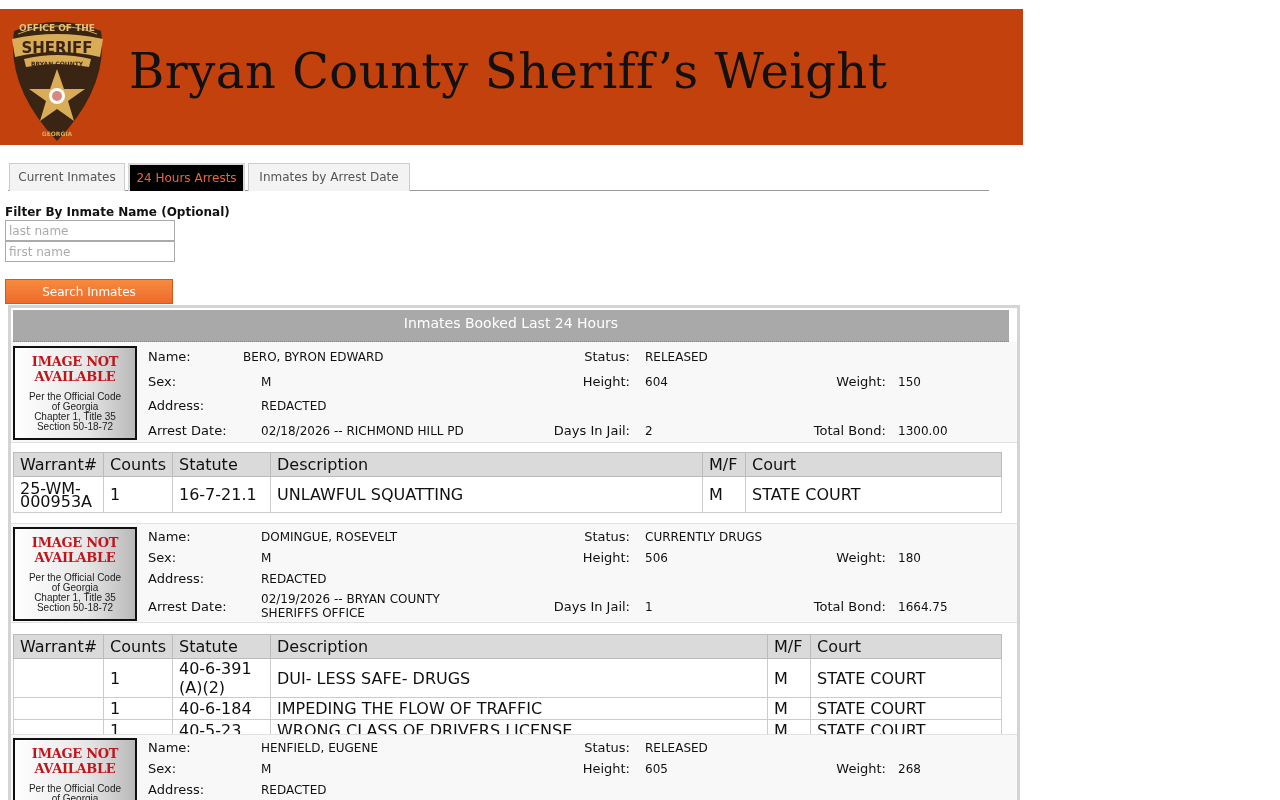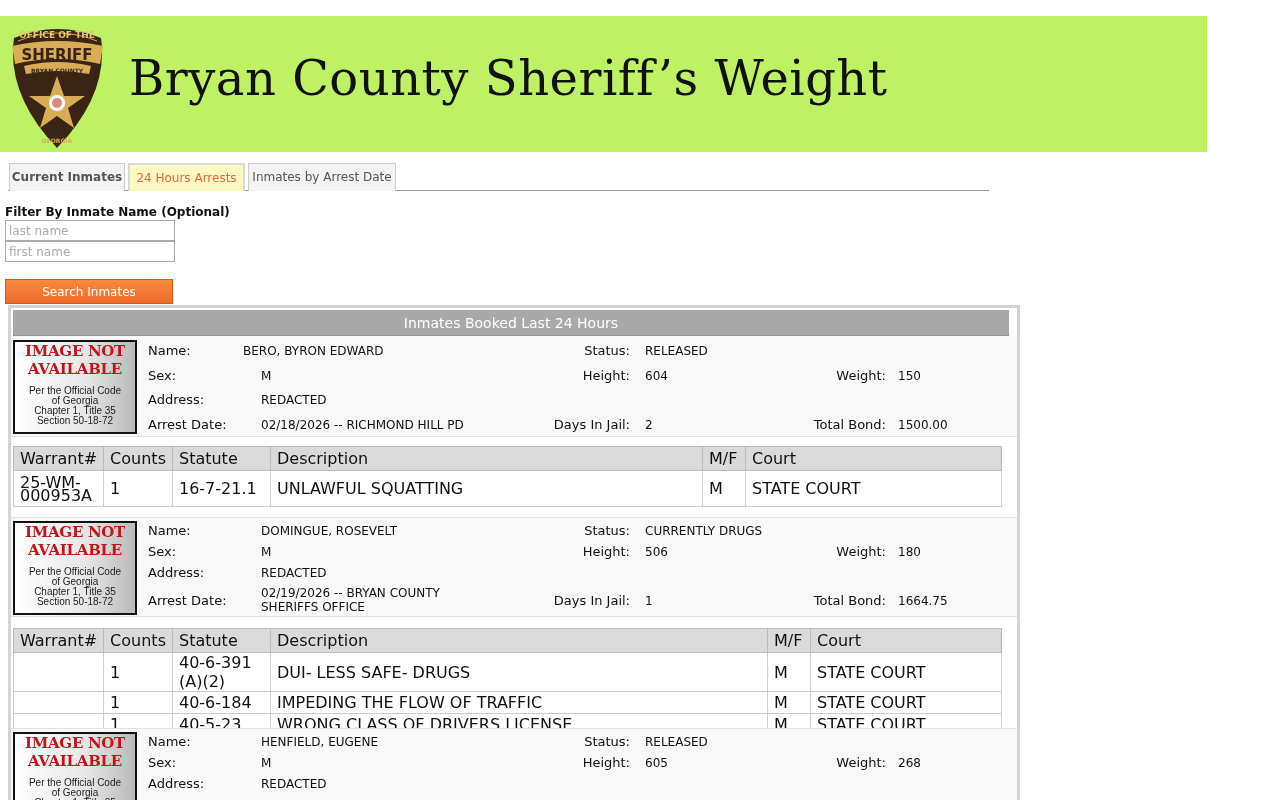--- a/index.html
+++ b/index.html
@@ -3,43 +3,43 @@
 <meta charset="utf-8">
 <style>
   * { box-sizing: border-box; }
   html, body { margin: 0; padding: 0; background: #ffffff; }
   body {
     width: 1280px; height: 800px; overflow: hidden;
     font-family: "DejaVu Sans", "Liberation Sans", sans-serif;
     font-size: 12px; color: #111;
   }
   .header {
-    position: absolute; left: 0; top: 16px; width: 1207px; height: 136px;
-    background: #bef264;
+    position: absolute; left: 0; top: 9px; width: 1023px; height: 136px;
+    background: #c2410c;
   }
   .badge {
     position: absolute; left: 6px; top: 8px; width: 103px; height: 125px;
   }
   .site-title {
     position: absolute; left: 129px; top: 34px;
     font-family: "DejaVu Serif", "Liberation Serif", serif;
     font-size: 48px; color: #111; letter-spacing: 0.5px; white-space: nowrap;
   }
 
   .tabs {
     position: absolute; left: 8px; top: 163px; width: 981px; height: 28px;
     border-bottom: 1px solid #999;
   }
   .tab {
     position: absolute; top: 0; height: 28px;
     background: #f3f3f3; border: 1px solid #ccc; border-bottom: none;
     color: #555; font-size: 12px; line-height: 27px; text-align: center;
     cursor: pointer;
   }
-  .tab.active { background: #fef9c3; color: #e8673a; border: 2px solid #d8d8d8; border-bottom: none; }
+  .tab.active { background: #000000; color: #e8673a; border: 2px solid #d8d8d8; border-bottom: none; }
 
   .filter-label {
     position: absolute; left: 5px; top: 205px;
     font-weight: bold; font-size: 12px;
   }
   .filter-input {
     position: absolute; left: 5px; width: 170px; height: 21px;
     border: 1px solid #aaa; font-size: 12px; color: #7f1d1d;
     padding: 1px 3px; font-family: "DejaVu Sans", sans-serif; background: #fff;
   }
@@ -49,34 +49,34 @@
     background: linear-gradient(#f78a3f, #ee6b2a);
     border: 1px solid #d2581e; color: #fff; font-size: 12px;
     font-family: "DejaVu Sans", sans-serif; cursor: pointer;
   }
 
   .results {
     position: absolute; left: 8px; top: 305px; width: 1012px; height: 500px;
     border: 3px solid #d4d4d4; border-bottom: none; background: #fff;
   }
   .results-header {
-    height: 26px; margin: 2px 8px 0 2px; background: #a9a9a9;
+    height: 32px; margin: 2px 8px 0 2px; background: #a9a9a9;
     color: #fff; font-size: 14px; text-align: center; line-height: 26px;
     border-bottom: 1px dotted #888;
   }
   .inmate { position: relative; background: #f8f8f8; border-bottom: 1px solid #e2e2e2; }
   .photo {
     position: absolute; left: 2px; width: 124px; height: 94px;
     border: 2px solid #111;
     background: linear-gradient(to right, #ffffff 0%, #e6e6e6 60%, #b9b9b9 100%);
     text-align: center;
   }
   .photo .na {
     font-family: "DejaVu Serif", serif; font-weight: bold;
-    color: #c0161b; font-size: 15px; margin-top: 0; letter-spacing: -0.3px;
+    color: #c0161b; font-size: 13px; margin-top: 6px; letter-spacing: -0.3px;
   }
   .photo .law {
     font-family: "Liberation Sans", sans-serif; font-size: 10px; color: #222;
     line-height: 10px; margin-top: 8px;
   }
   .f-label { position: absolute; font-weight: normal; font-size: 13px; white-space: nowrap; }
   .f-label.r { text-align: right; }
   .f-val { position: absolute; font-size: 12px; white-space: nowrap; }
   .f-val.wrap { white-space: normal; line-height: 14px; }
 
@@ -108,23 +108,23 @@
     <text x="51" y="49" font-size="6" font-weight="bold" fill="#3a2414" text-anchor="middle" font-family="DejaVu Sans, sans-serif">BRYAN COUNTY</text>
     <polygon points="51,52 58,72 79,72 62,84 68,104 51,92 34,104 40,84 23,72 44,72" fill="#d9ac57"></polygon>
     <circle cx="51" cy="79" r="8" fill="#fff"></circle>
     <circle cx="51" cy="79" r="5" fill="#c0392b" opacity="0.6"></circle>
     <text x="51" y="119" font-size="6" font-weight="bold" fill="#d9ac57" text-anchor="middle" font-family="DejaVu Sans, sans-serif">GEORGIA</text>
   </svg>
   <div class="site-title">Bryan County Sheriff’s Weight</div>
 </div>
 
 <div class="tabs">
-  <div class="tab" style="left:1px; width:116px;font-weight:bold;">Current Inmates</div>
+  <div class="tab" style="left:1px; width:116px;">Current Inmates</div>
   <div class="tab active" style="left:120px; width:117px;">24 Hours Arrests</div>
-  <div class="tab" style="left:240px; width:148px;">Inmates by Arrest Date</div>
+  <div class="tab" style="left:240px; width:162px;">Inmates by Arrest Date</div>
 </div>
 
 <div class="filter-label">Filter By Inmate Name (Optional)</div>
 <input class="filter-input" style="top: 220px;" type="text" placeholder="last name">
 <input class="filter-input" style="top: 241px;" type="text" placeholder="first name">
 <button class="search-btn">Search Inmates</button>
 
 <div class="results">
   <div class="results-header">Inmates Booked Last 24 Hours</div>
 
@@ -150,21 +150,21 @@
     <span class="f-label r" style="left:520px; width:99px; top:7px;">Status:</span>
     <span class="f-val" style="left:634px; top:8px;">RELEASED</span>
     <span class="f-label r" style="left:520px; width:99px; top:32px;">Height:</span>
     <span class="f-val" style="left:634px; top:33px;">604</span>
     <span class="f-label r" style="left:520px; width:99px; top:81px;">Days In Jail:</span>
     <span class="f-val" style="left:634px; top:82px;">2</span>
 
     <span class="f-label r" style="left:770px; width:105px; top:32px;">Weight:</span>
     <span class="f-val" style="left:887px; top:33px;">150</span>
     <span class="f-label r" style="left:770px; width:105px; top:81px;">Total Bond:</span>
-    <span class="f-val" style="left:887px; top:82px;">1500.00</span>
+    <span class="f-val" style="left:887px; top:82px;">1300.00</span>
   </div>
   <div class="charges-wrap" style="height:80px;">
     <table class="charges" style="top:9px;">
       <colgroup>
           <col style="width:87px">
           <col style="width:49px">
           <col style="width:98px">
           <col style="width:432px">
           <col style="width:43px">
           <col>

